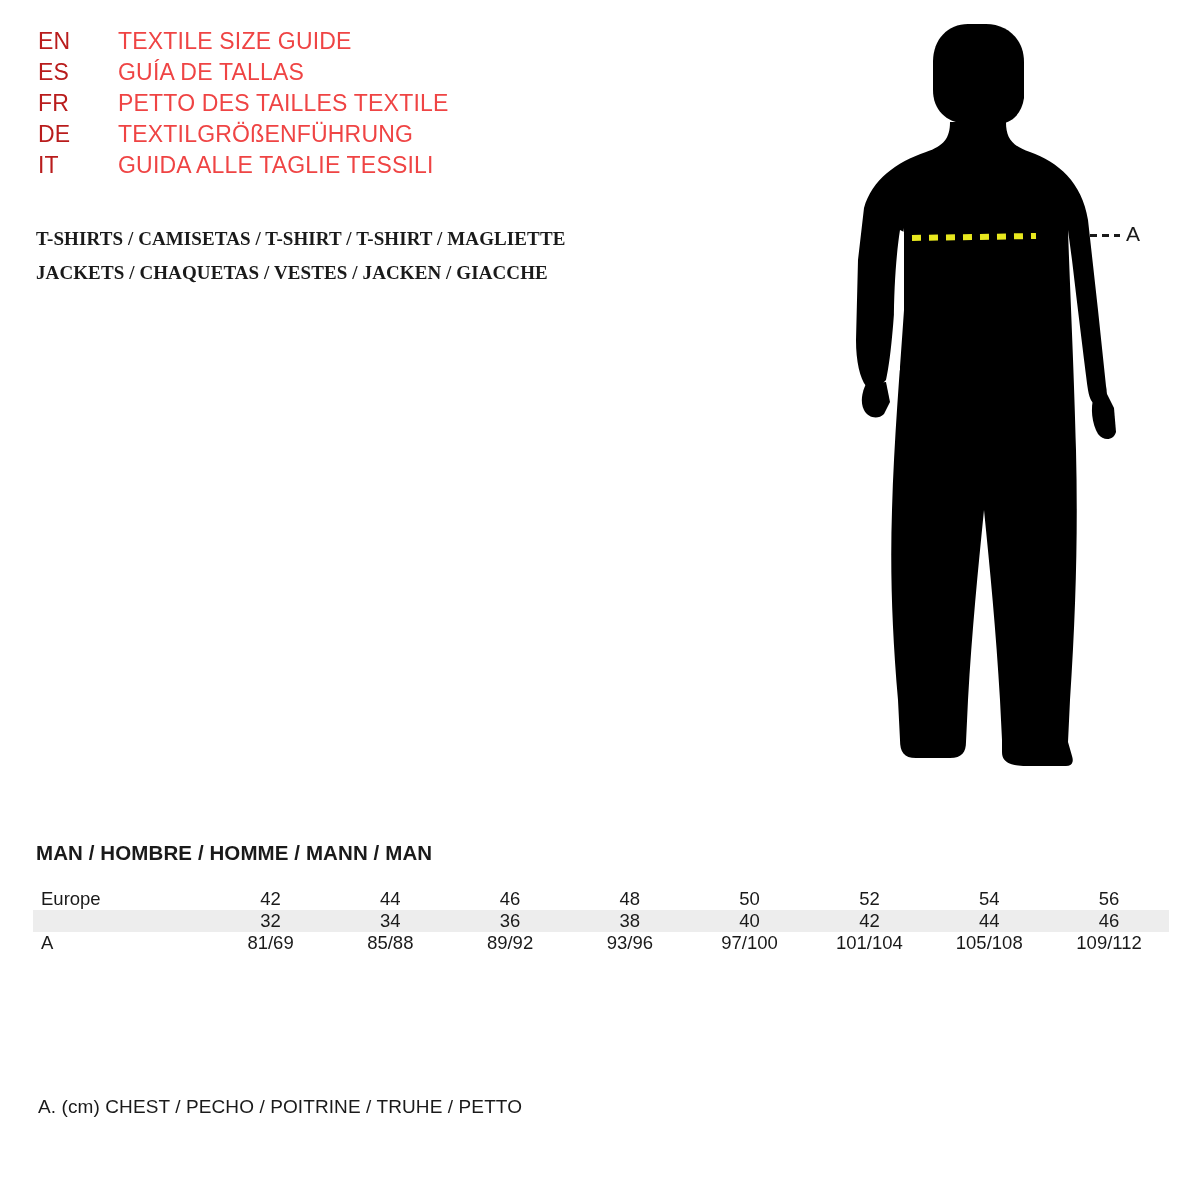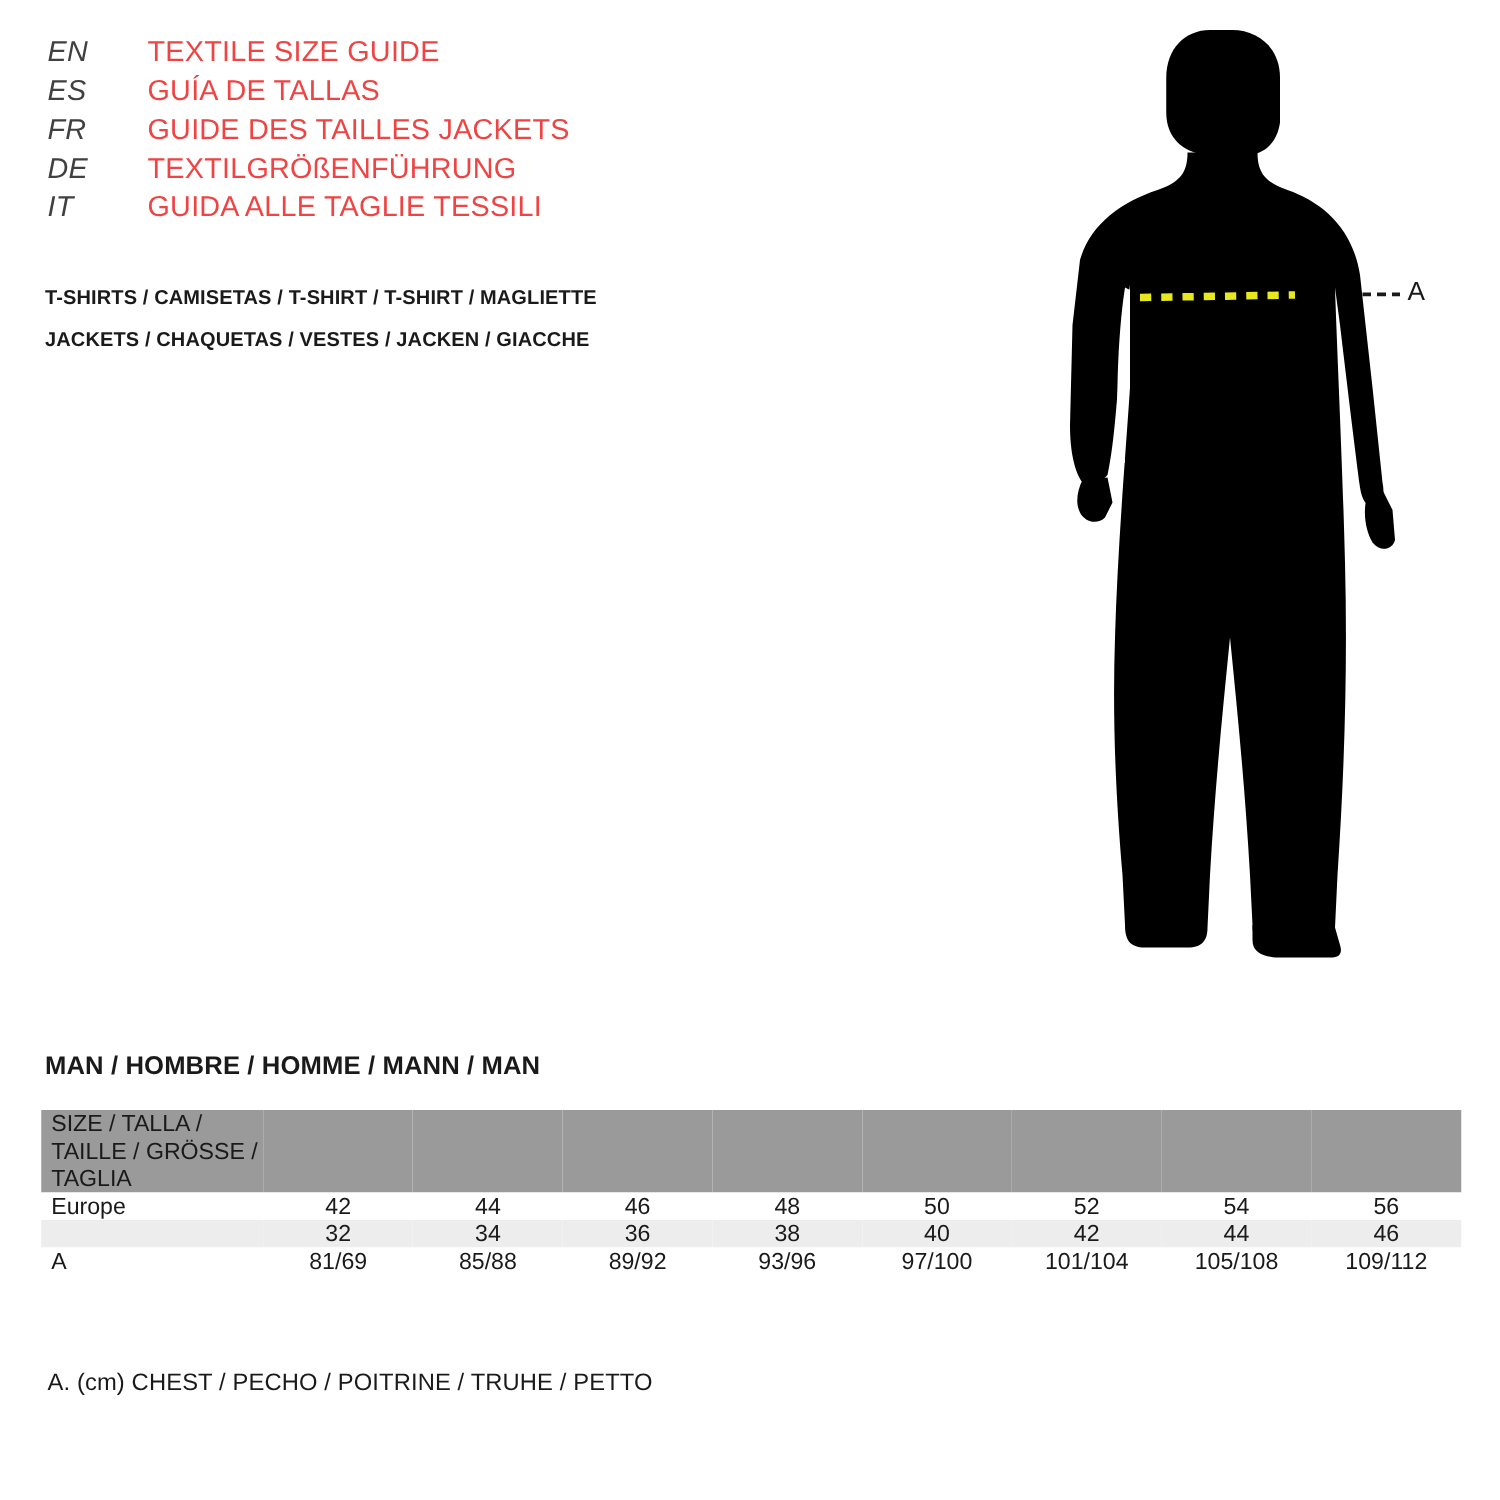--- a/index.html
+++ b/index.html
@@ -26,40 +26,40 @@
   .lang-row {
     display: flex;
     align-items: baseline;
     height: 31px;
     font-size: 23px;
     letter-spacing: 0.2px;
   }
   .lang-code {
     width: 80px;
     flex: 0 0 80px;
-    color: #404040;
-    font-style: italic;
+    color: #b91c1c;
   }
   .lang-text {
     color: #ef4444;
     white-space: nowrap;
   }
 
   .garment-lines {
     position: absolute;
     left: 36px;
     top: 222px;
     width: 760px;
   }
   .garment-line {
-    font-size: 16px;
+    font-size: 19px;
     font-weight: bold;
     letter-spacing: 0.1px;
     line-height: 34px;
     white-space: nowrap;
+    font-family: Liberation Serif, serif;
   }
 
   
   .figure-wrap {
     position: absolute;
     left: 800px;
     top: 10px;
     width: 400px;
     height: 790px;
   }
@@ -138,21 +138,21 @@
   <div class="lang-row">
     <span class="lang-code">EN</span>
     <span class="lang-text">TEXTILE SIZE GUIDE</span>
   </div>
   <div class="lang-row">
     <span class="lang-code">ES</span>
     <span class="lang-text">GUÍA DE TALLAS</span>
   </div>
   <div class="lang-row">
     <span class="lang-code">FR</span>
-    <span class="lang-text">GUIDE DES TAILLES JACKETS</span>
+    <span class="lang-text">PETTO DES TAILLES TEXTILE</span>
   </div>
   <div class="lang-row">
     <span class="lang-code">DE</span>
     <span class="lang-text">TEXTILGRÖßENFÜHRUNG</span>
   </div>
   <div class="lang-row">
     <span class="lang-code">IT</span>
     <span class="lang-text">GUIDA ALLE TAGLIE TESSILI</span>
   </div>
 </div>
@@ -219,31 +219,20 @@
     <line x1="112" y1="228" x2="236" y2="226" stroke="#e8e81e" stroke-width="6" stroke-dasharray="9 8" stroke-linecap="butt"></line>
   </svg>
 </div>
 <div class="measure-dashes"></div>
 <div class="measure-label">A</div>
 
 <div class="man-title">MAN / HOMBRE / HOMME / MANN / MAN</div>
 
 <table class="size-table">
   <tbody>
-    <tr class="hdr-row">
-      <td class="c-label">SIZE / TALLA / TAILLE / GRÖSSE / TAGLIA</td>
-      <td class="c-val"></td>
-      <td class="c-val"></td>
-      <td class="c-val"></td>
-      <td class="c-val"></td>
-      <td class="c-val"></td>
-      <td class="c-val"></td>
-      <td class="c-val"></td>
-      <td class="c-val"></td>
-    </tr>
     <tr class="row-white">
       <td class="c-label">Europe</td>
       <td class="c-val">42</td>
       <td class="c-val">44</td>
       <td class="c-val">46</td>
       <td class="c-val">48</td>
       <td class="c-val">50</td>
       <td class="c-val">52</td>
       <td class="c-val">54</td>
       <td class="c-val">56</td>

